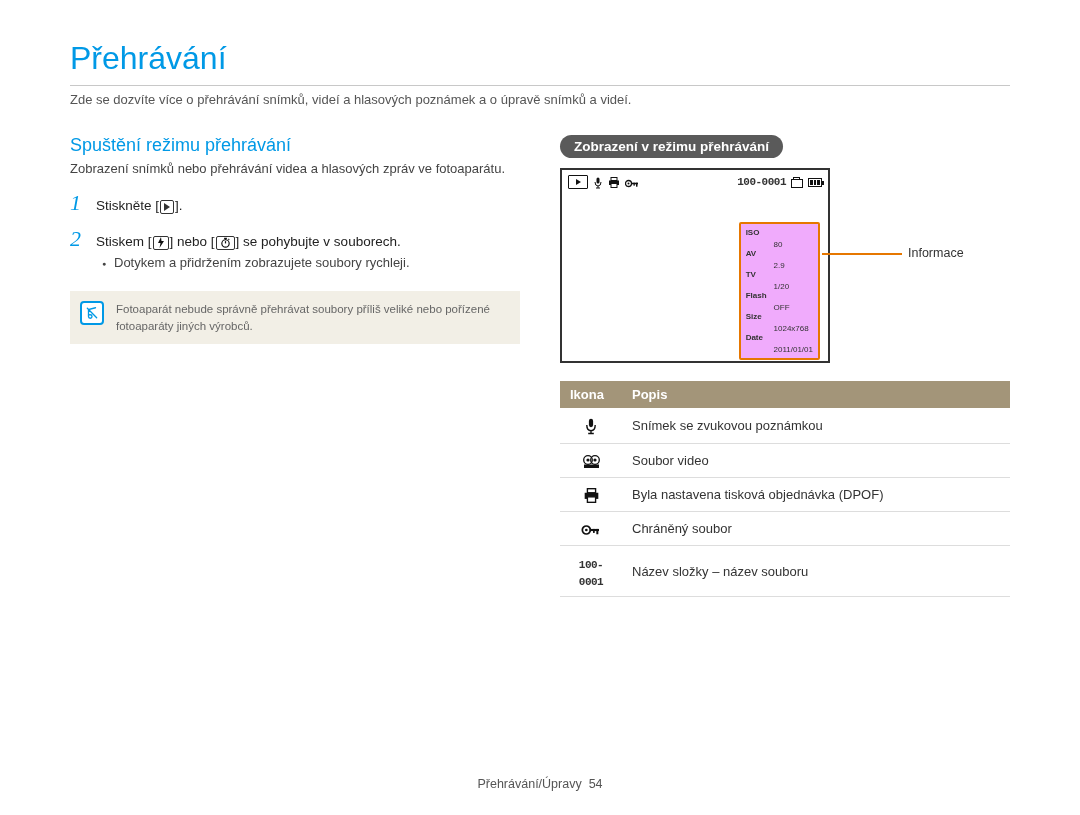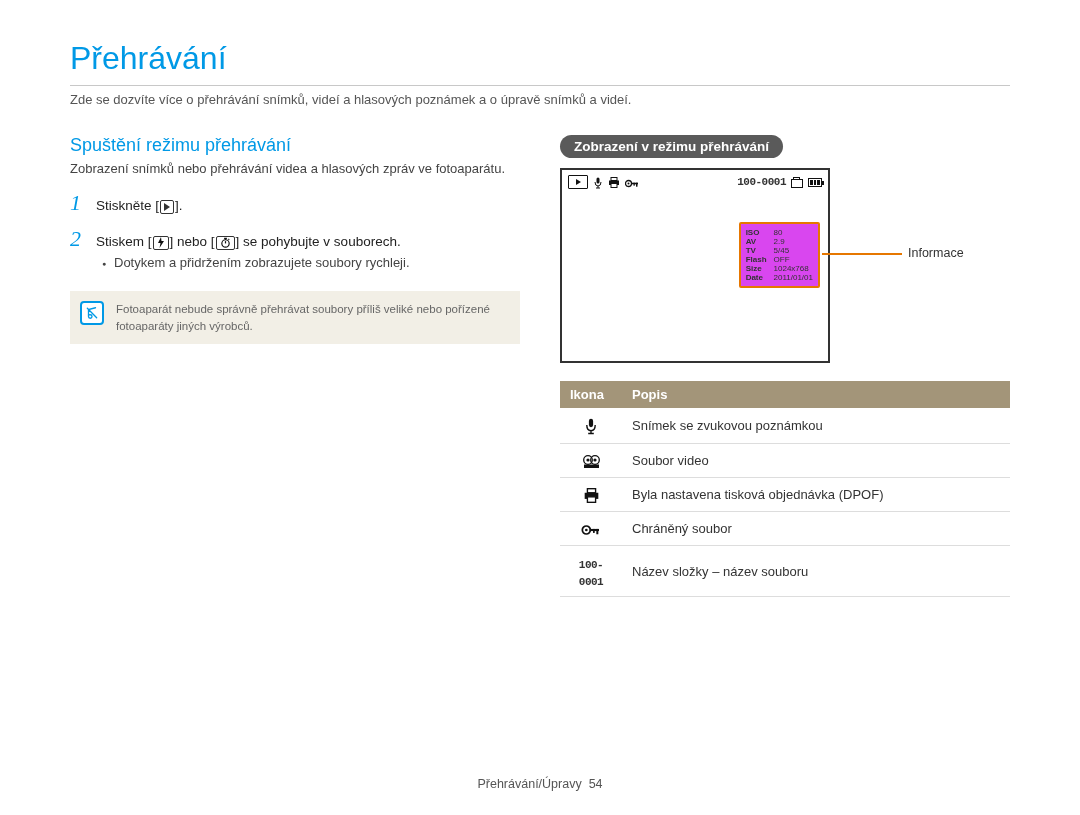--- a/index.html
+++ b/index.html
@@ -202,32 +202,32 @@
   }
   .lcd-batt::after{content:"";position:absolute;right:-3px;top:2px;width:2px;height:4px;background:#111;}
   .lcd-batt span{flex:1;background:#111;}
   .info-box {
     position: absolute;
     right: 8px;
     top: 52px;
     border: 2px solid #e67700;
     border-radius: 2px;
     padding: 4px 5px;
-    background: #d946ef;
+    background: #f0abfc;
   }
   .info-grid {
     display: grid;
     grid-template-columns: auto auto;
     column-gap: 7px;
     row-gap: 0;
     font-size: 8px;
     font-family: Arial, sans-serif;
   }
   .info-grid .k { font-weight: bold; text-align: left; }
-  .info-grid .v { text-align: left; }
+  .info-grid .v { text-align: left; margin-top: 12px; }
   .callout-line {
     position: absolute;
     top: 85px;
     left: 262px;
     width: 80px;
     height: 2px;
     background: #e67700;
   }
   .callout-label {
     position: absolute;
@@ -382,21 +382,21 @@
                 </span>
             </span>
           </div>
           <div class="info-box">
             <div class="info-grid" id="info-grid">
                 <div class="k">ISO</div>
                 <div class="v">80</div>
                 <div class="k">AV</div>
                 <div class="v">2.9</div>
                 <div class="k">TV</div>
-                <div class="v">5/45</div>
+                <div class="v">1/20</div>
                 <div class="k">Flash</div>
                 <div class="v">OFF</div>
                 <div class="k">Size</div>
                 <div class="v">1024x768</div>
                 <div class="k">Date</div>
                 <div class="v">2011/01/01</div>
               </div>
           </div>
         </div>
         <div class="callout-line"></div>

